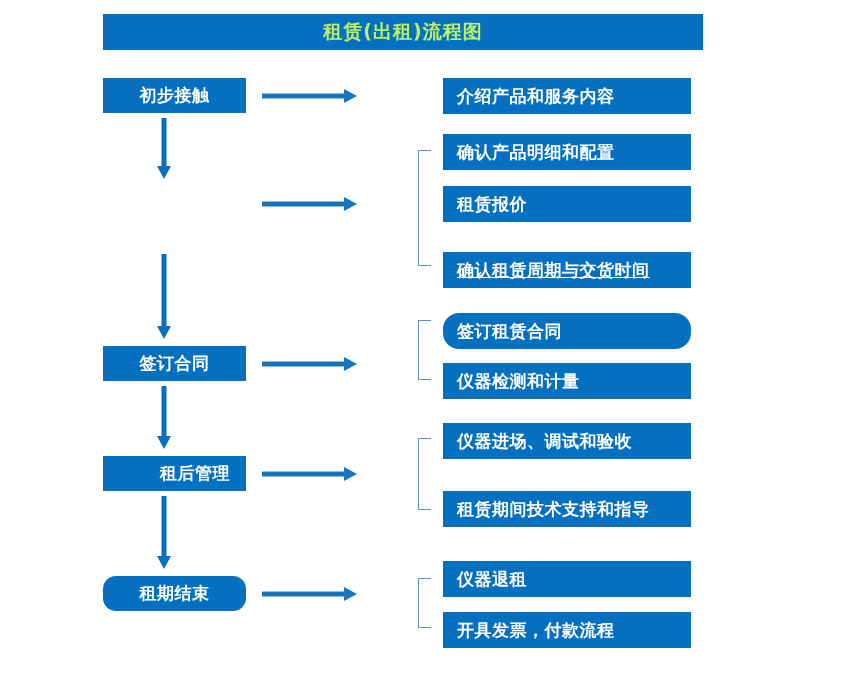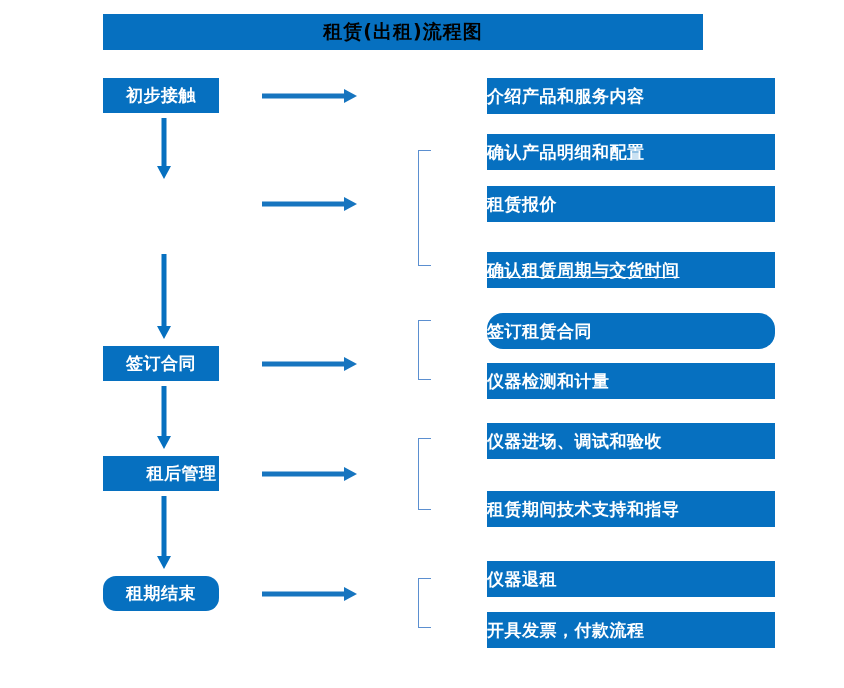--- a/index.html
+++ b/index.html
@@ -28,40 +28,40 @@
     line-height: 1;
     box-sizing: border-box;
   }
   .title-bar {
     position: absolute;
     left: 103px;
     top: 14px;
     width: 600px;
     height: 36px;
     background: #0670C0;
-    color: #000000;
+    color: #bef264;
     display: flex;
     align-items: center;
     justify-content: center;
     font-size: 19px;
     font-weight: bold;
     letter-spacing: 1px;
   }
   .stage-box {
-    width: 116px;
+    width: 143px;
     height: 35px;
     justify-content: center;
     font-size: 17px;
   }
   .detail-box {
     left: 443px;
-    width: 288px;
+    width: 248px;
     height: 36px;
+    padding-left: 14px;
     font-size: 17px;
-    margin-left: 44px;
   }
   .h-arrow {
     position: absolute;
     height: 16px;
   }
   .v-arrow {
     position: absolute;
     width: 16px;
   }
   .bracket {

